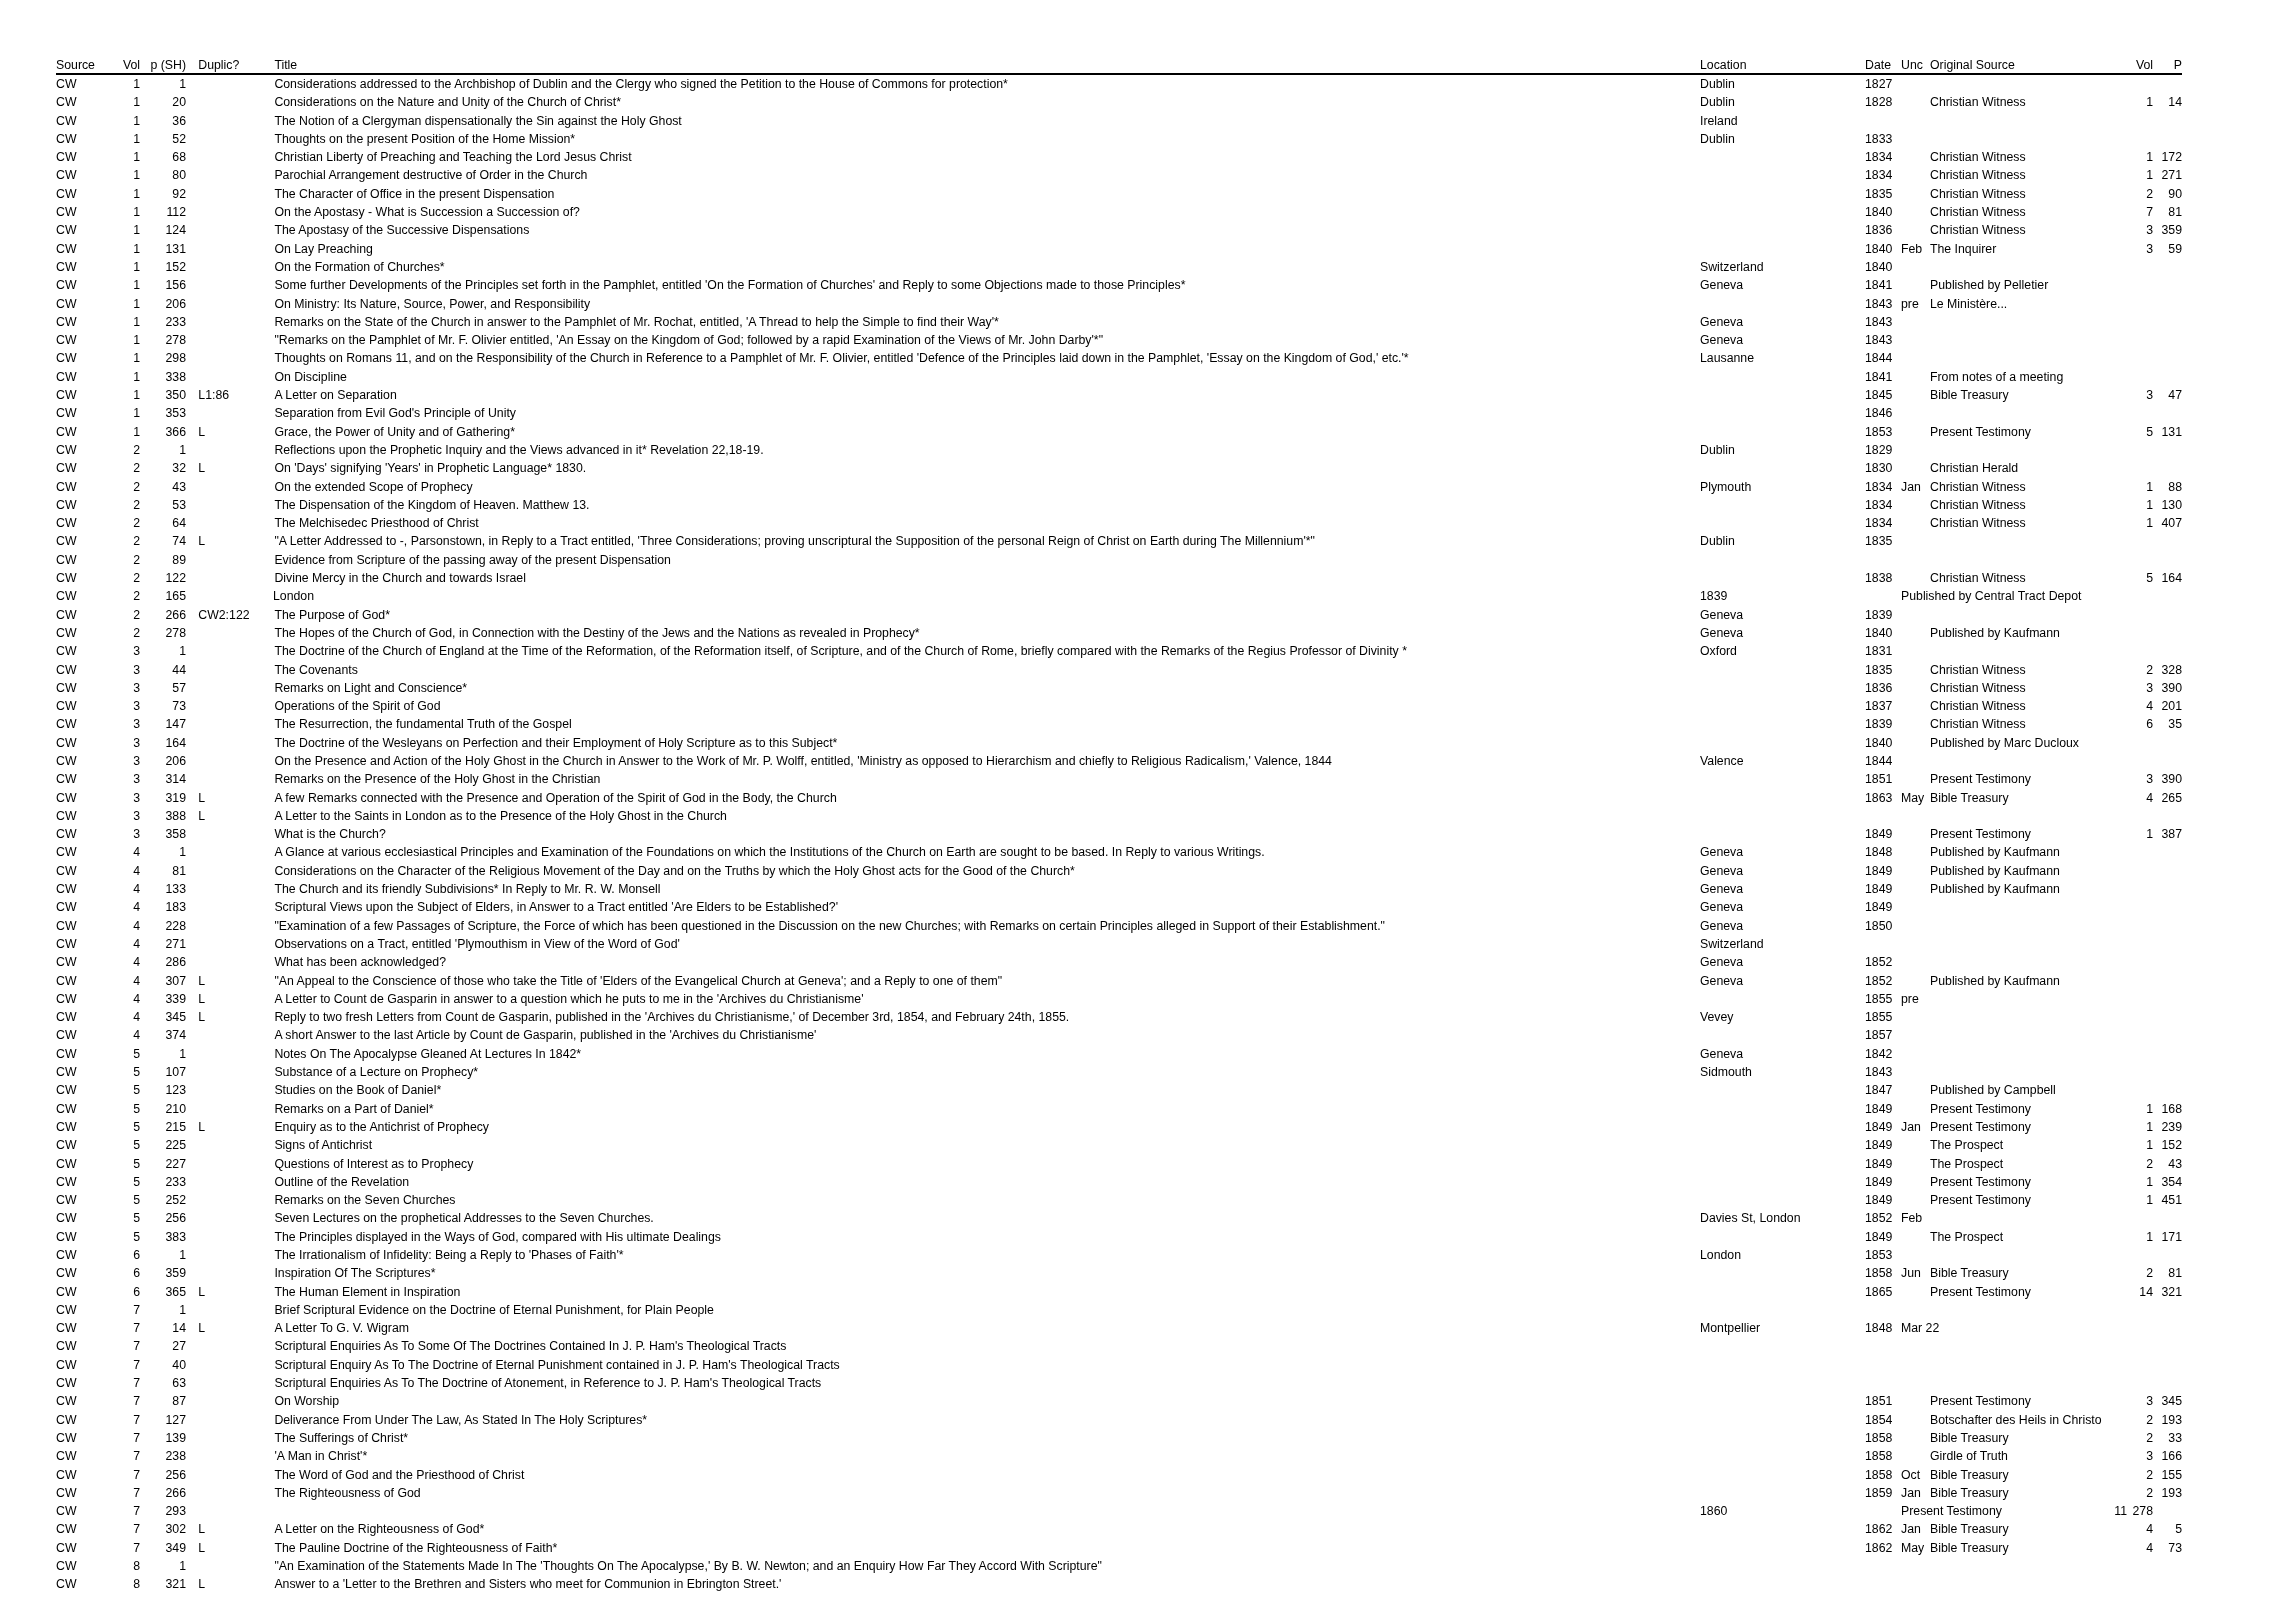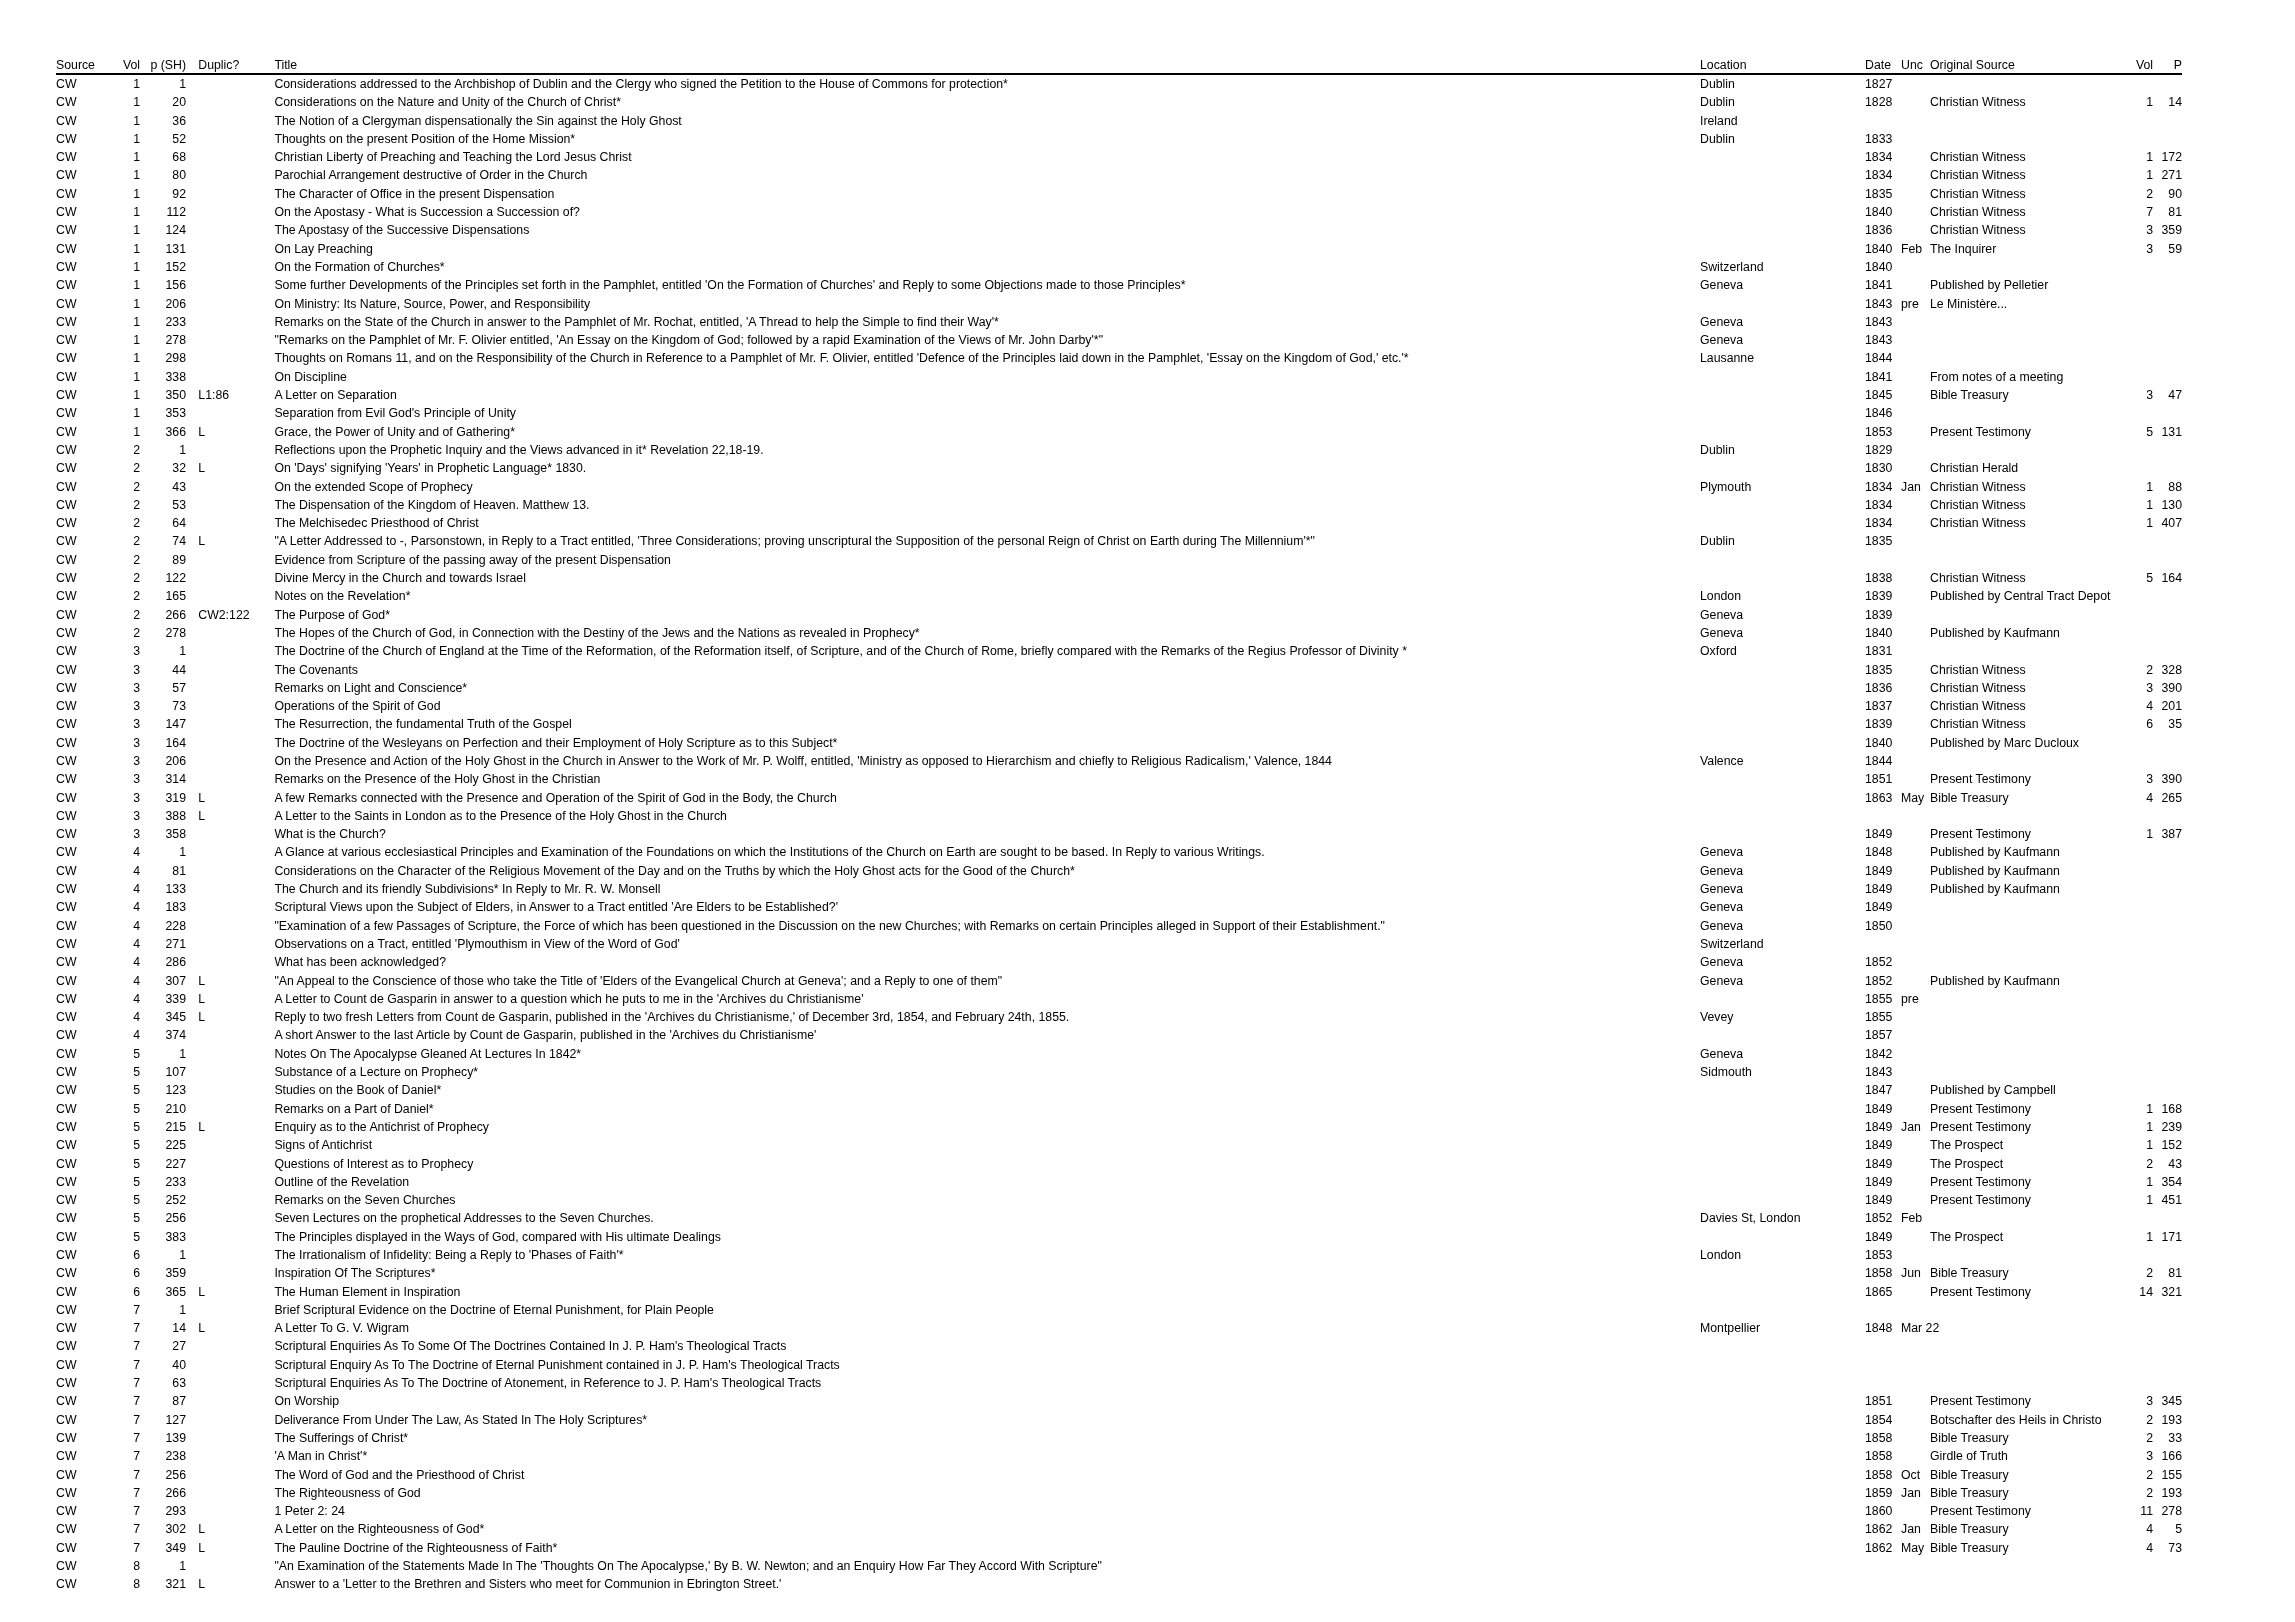--- a/index.html
+++ b/index.html
@@ -426,21 +426,20 @@
         <div class="cell c7"></div>
         <div class="cell c8">Christian Witness</div>
         <div class="cell c9">5</div>
         <div class="cell c10">164</div>
       </div>
       <div class="row">
         <div class="cell c0">CW</div>
         <div class="cell c1">2</div>
         <div class="cell c2">165</div>
         <div class="cell c3"></div>
-        <div class="cell c4">Notes on the Revelation*</div>
         <div class="cell c5">London</div>
         <div class="cell c6">1839</div>
         <div class="cell c7"></div>
         <div class="cell c8">Published by Central Tract Depot</div>
         <div class="cell c9"></div>
         <div class="cell c10"></div>
       </div>
       <div class="row">
         <div class="cell c0">CW</div>
         <div class="cell c1">2</div>
@@ -1076,21 +1075,20 @@
         <div class="cell c7">Jan</div>
         <div class="cell c8">Bible Treasury</div>
         <div class="cell c9">2</div>
         <div class="cell c10">193</div>
       </div>
       <div class="row">
         <div class="cell c0">CW</div>
         <div class="cell c1">7</div>
         <div class="cell c2">293</div>
         <div class="cell c3"></div>
-        <div class="cell c4">1 Peter 2: 24</div>
         <div class="cell c5"></div>
         <div class="cell c6">1860</div>
         <div class="cell c7"></div>
         <div class="cell c8">Present Testimony</div>
         <div class="cell c9">11</div>
         <div class="cell c10">278</div>
       </div>
       <div class="row">
         <div class="cell c0">CW</div>
         <div class="cell c1">7</div>

